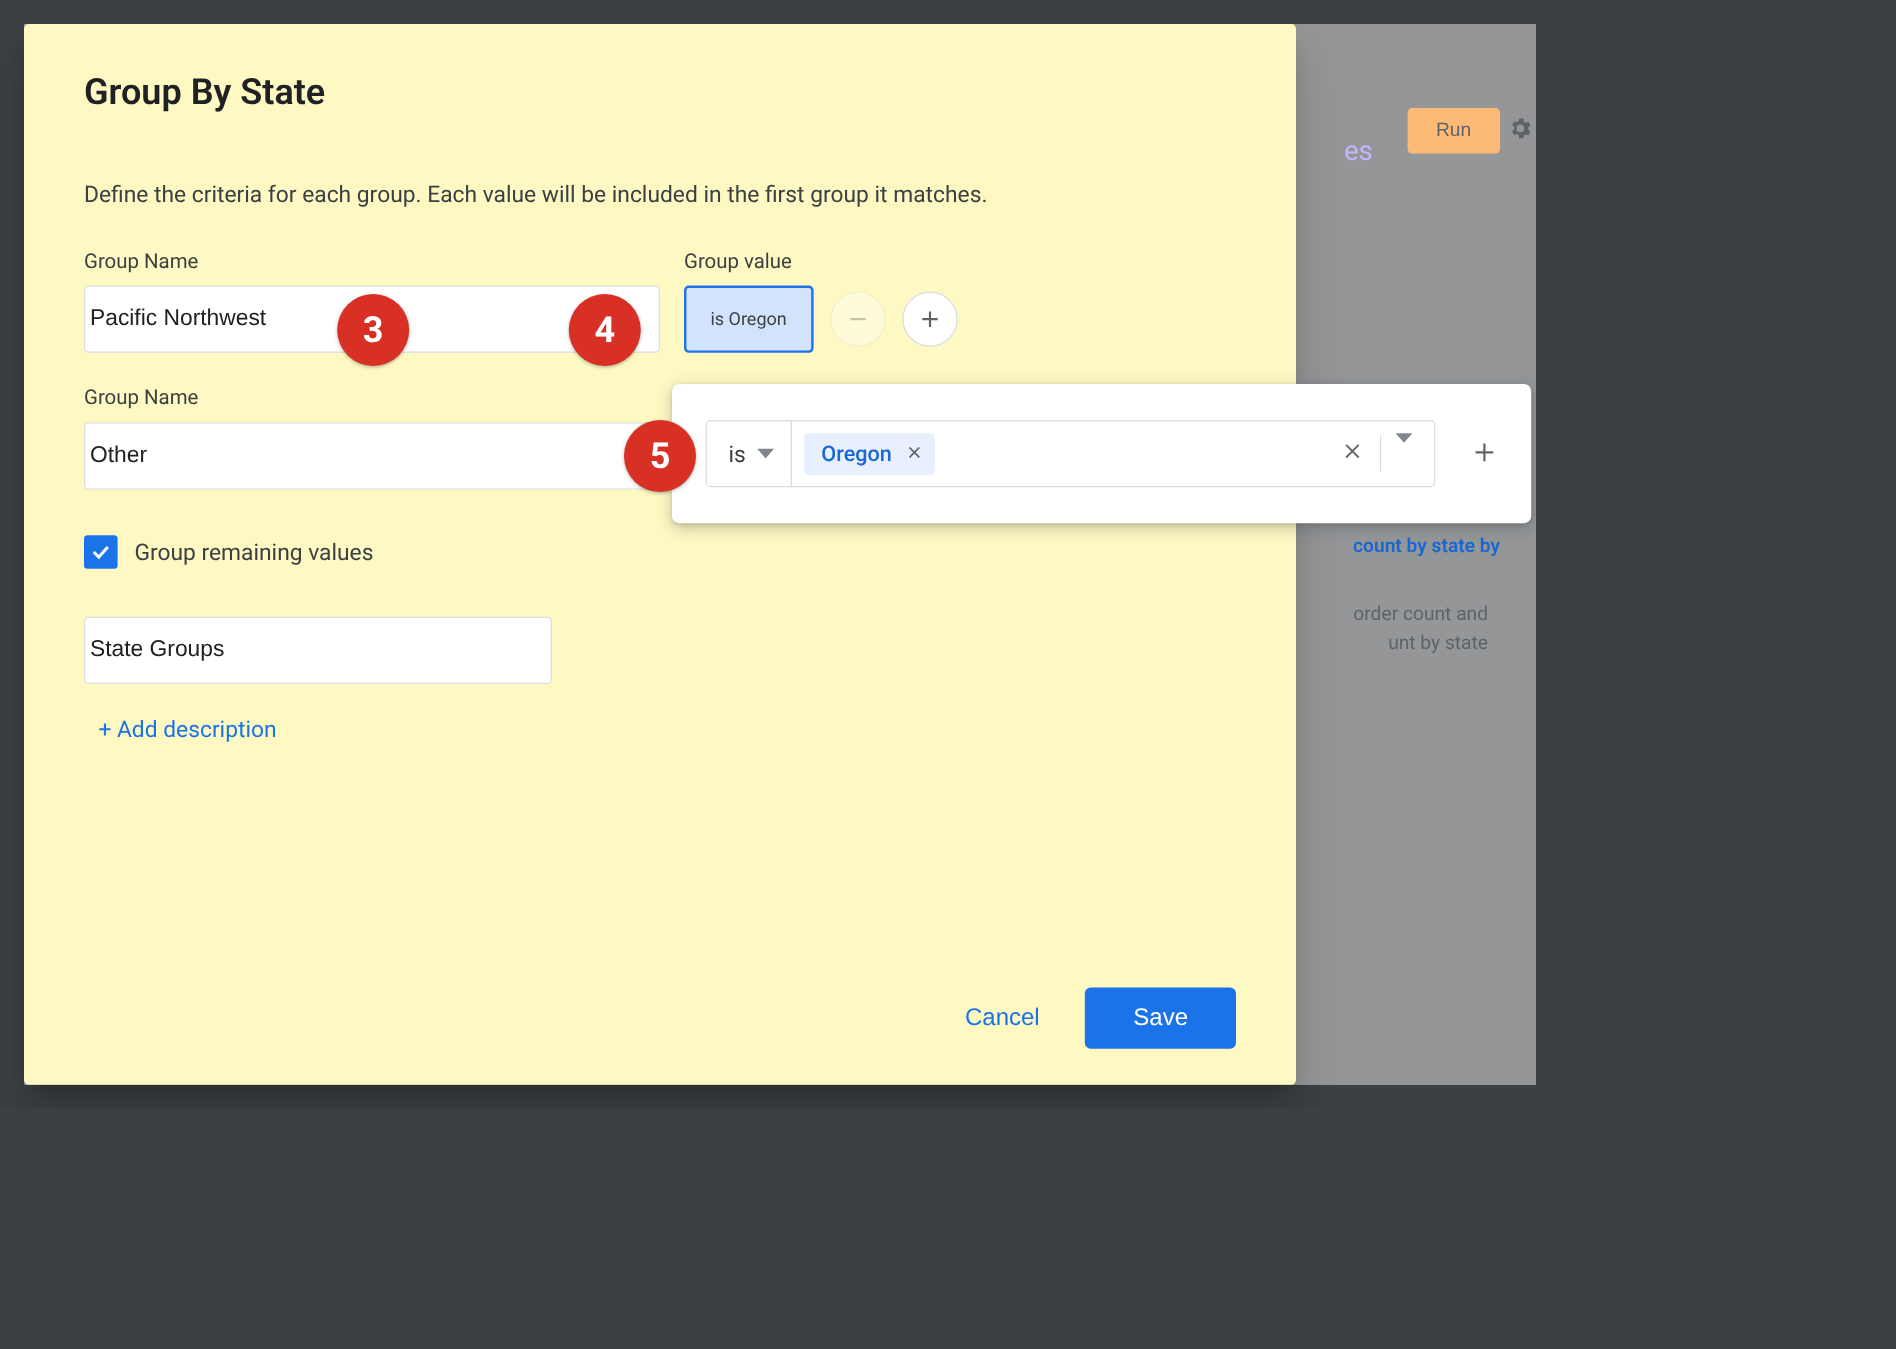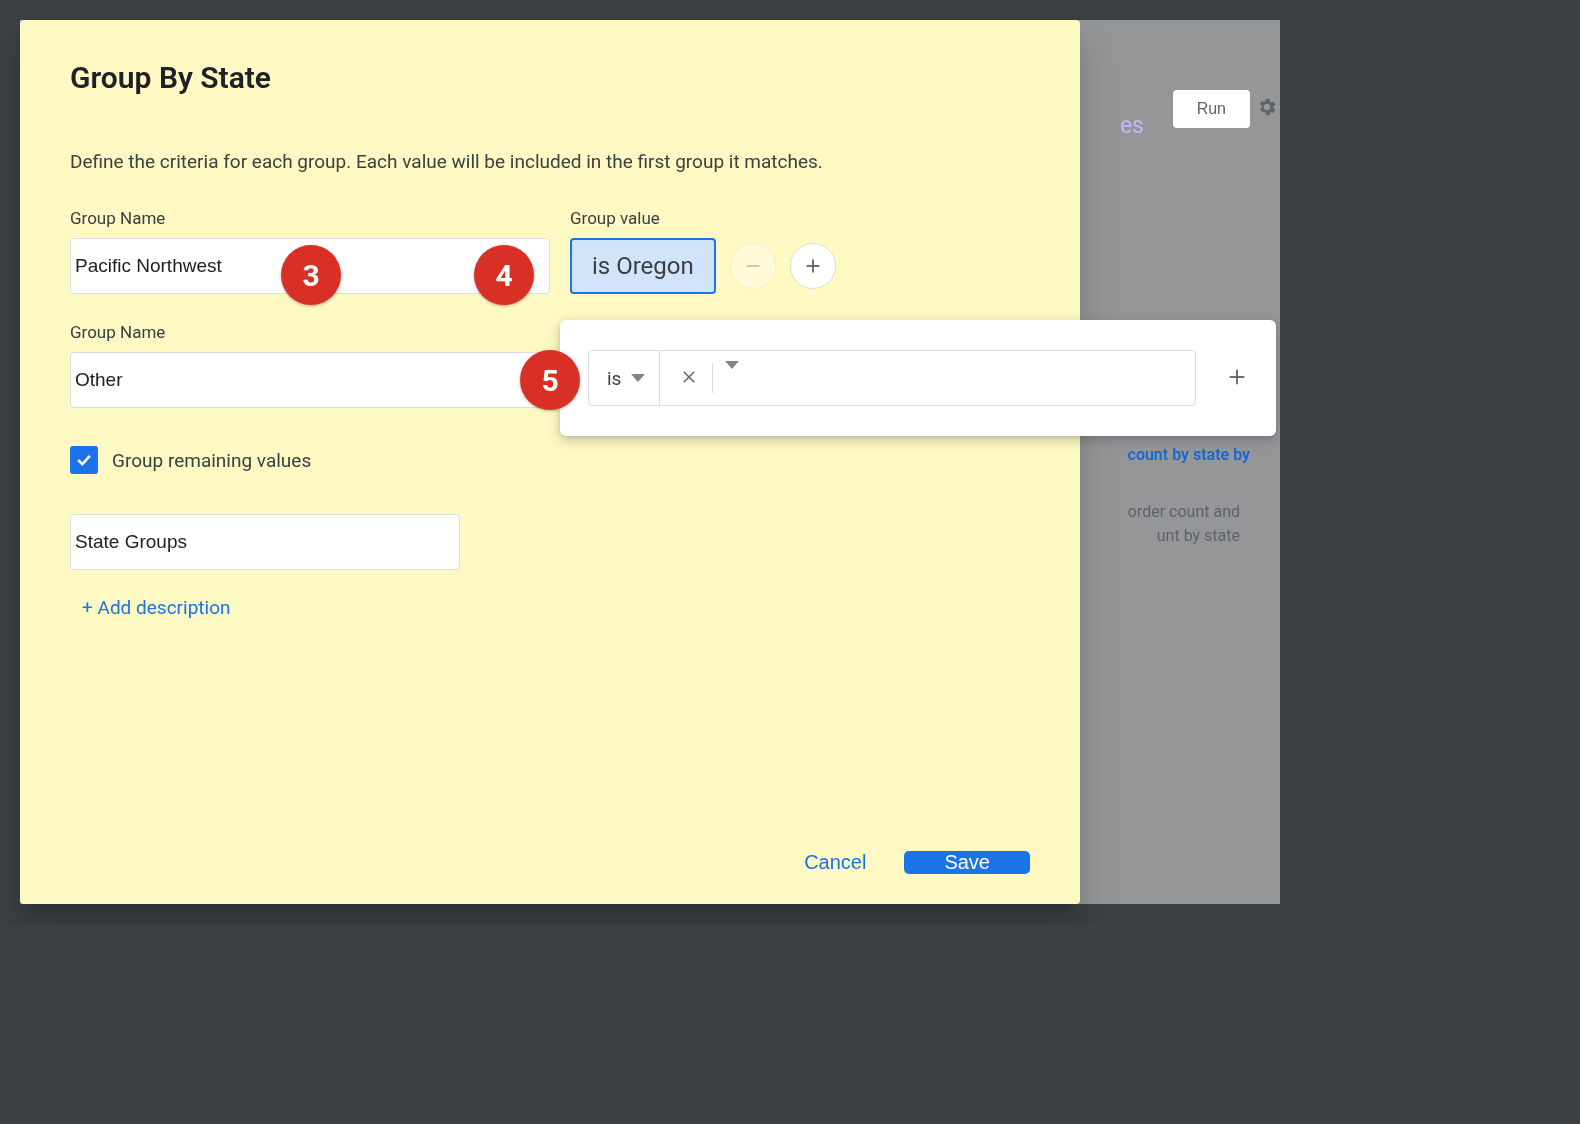--- a/index.html
+++ b/index.html
@@ -18,21 +18,21 @@
     }
     .bg-overlay {
       position: absolute;
       inset: 20px;
       background: rgba(60,64,67,0.55);
     }
     .run-btn {
       position: absolute;
       right: 50px;
       top: 90px;
-      background: #ffffff;
+      background: #fdba74;
       color: #5f6368;
       border-radius: 4px;
       padding: 10px 24px;
       font-size: 16px;
       border: none;
     }
     .gear-icon {
       position: absolute;
       right: 22px;
       top: 96px;
@@ -95,21 +95,21 @@
     .text-input-sm { width: 390px; }
     .chip {
       display: inline-flex;
       align-items: center;
       justify-content: center;
       height: 56px;
       padding: 0 20px;
       border: 2px solid #1a73e8;
       background: #d2e3fc;
       border-radius: 4px;
-      font-size: 24px;
+      font-size: 15px;
       color: #3c4043;
       cursor: pointer;
     }
     .circle-btn {
       width: 46px;
       height: 46px;
       border-radius: 50%;
       border: 1.5px solid #dadce0;
       background: #fff;
       display: inline-flex;
@@ -159,21 +159,21 @@
       font-size: 20px;
       font-weight: 500;
       cursor: pointer;
     }
     .btn-save {
       background: #1a73e8;
       border: none;
       color: #fff;
       font-size: 20px;
       font-weight: 500;
-      padding: 0 40px;
+      padding: 14px 40px;
       border-radius: 5px;
       cursor: pointer;
     }
 
     .annotation {
       position: absolute;
       width: 60px;
       height: 60px;
       border-radius: 50%;
       background: #d93025;
@@ -338,20 +338,31 @@
     <button class="btn-save">Save</button>
   </div>
 </div>
 
 <div class="popover">
   <div class="filter-box">
     <div class="filter-operator">
       <span>is</span>
       <span class="caret-down"></span>
     </div>
+    <div class="filter-tags">
+      <div class="tag">
+        <span>Oregon</span>
+        <span class="tag-x">
+          <svg viewBox="0 0 24 24" width="14" height="14">
+              <line x1="5" y1="5" x2="19" y2="19" stroke="#5f6368" stroke-width="2.5"></line>
+              <line x1="19" y1="5" x2="5" y2="19" stroke="#5f6368" stroke-width="2.5"></line>
+            </svg>
+        </span>
+      </div>
+    </div>
     <div class="filter-end">
       <span class="clear-x">
         <svg viewBox="0 0 24 24" width="18" height="18">
             <line x1="5" y1="5" x2="19" y2="19" stroke="#5f6368" stroke-width="2"></line>
             <line x1="19" y1="5" x2="5" y2="19" stroke="#5f6368" stroke-width="2"></line>
           </svg>
       </span>
       <span class="vdiv"></span>
       <span class="dd-caret"><span class="caret-down"></span></span>
     </div>

